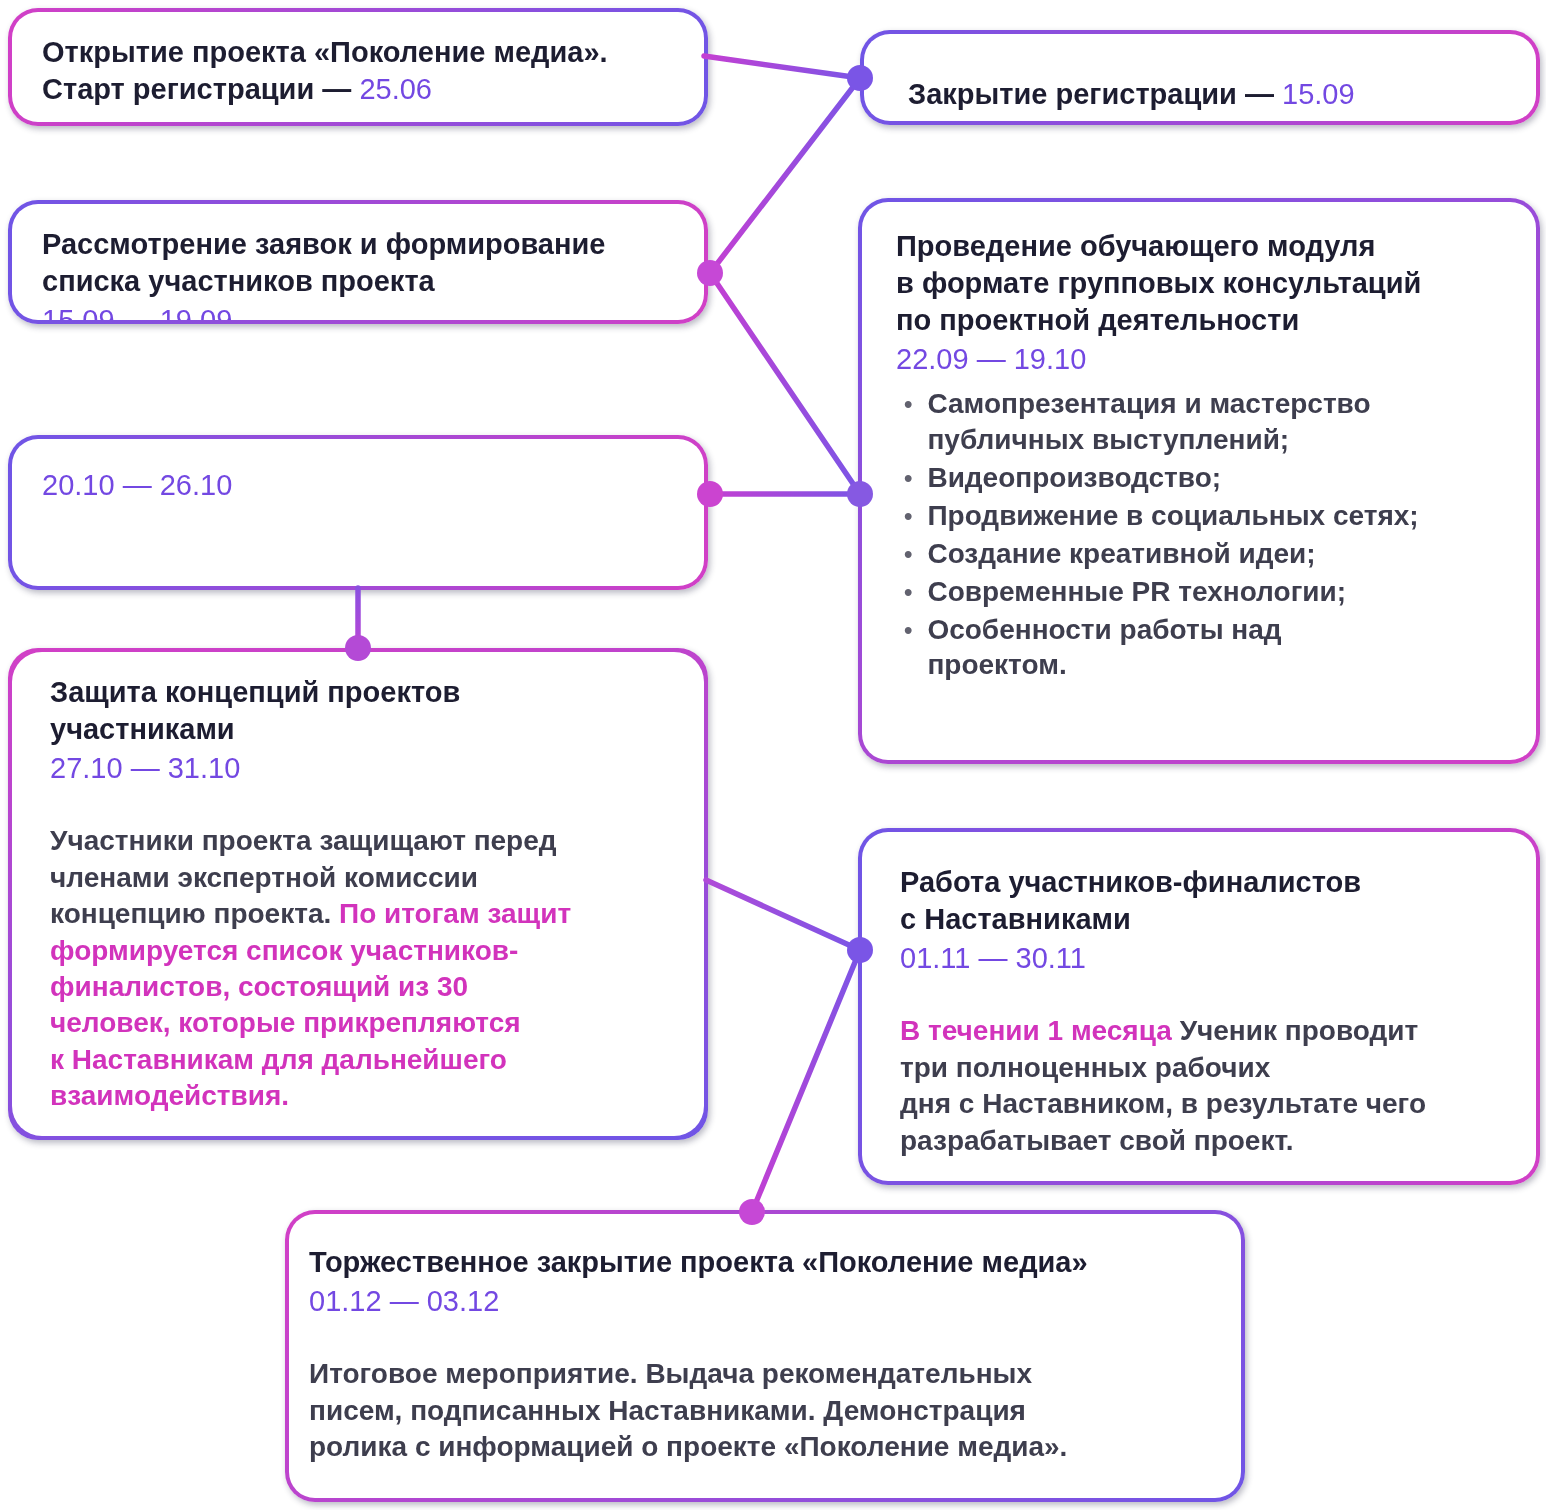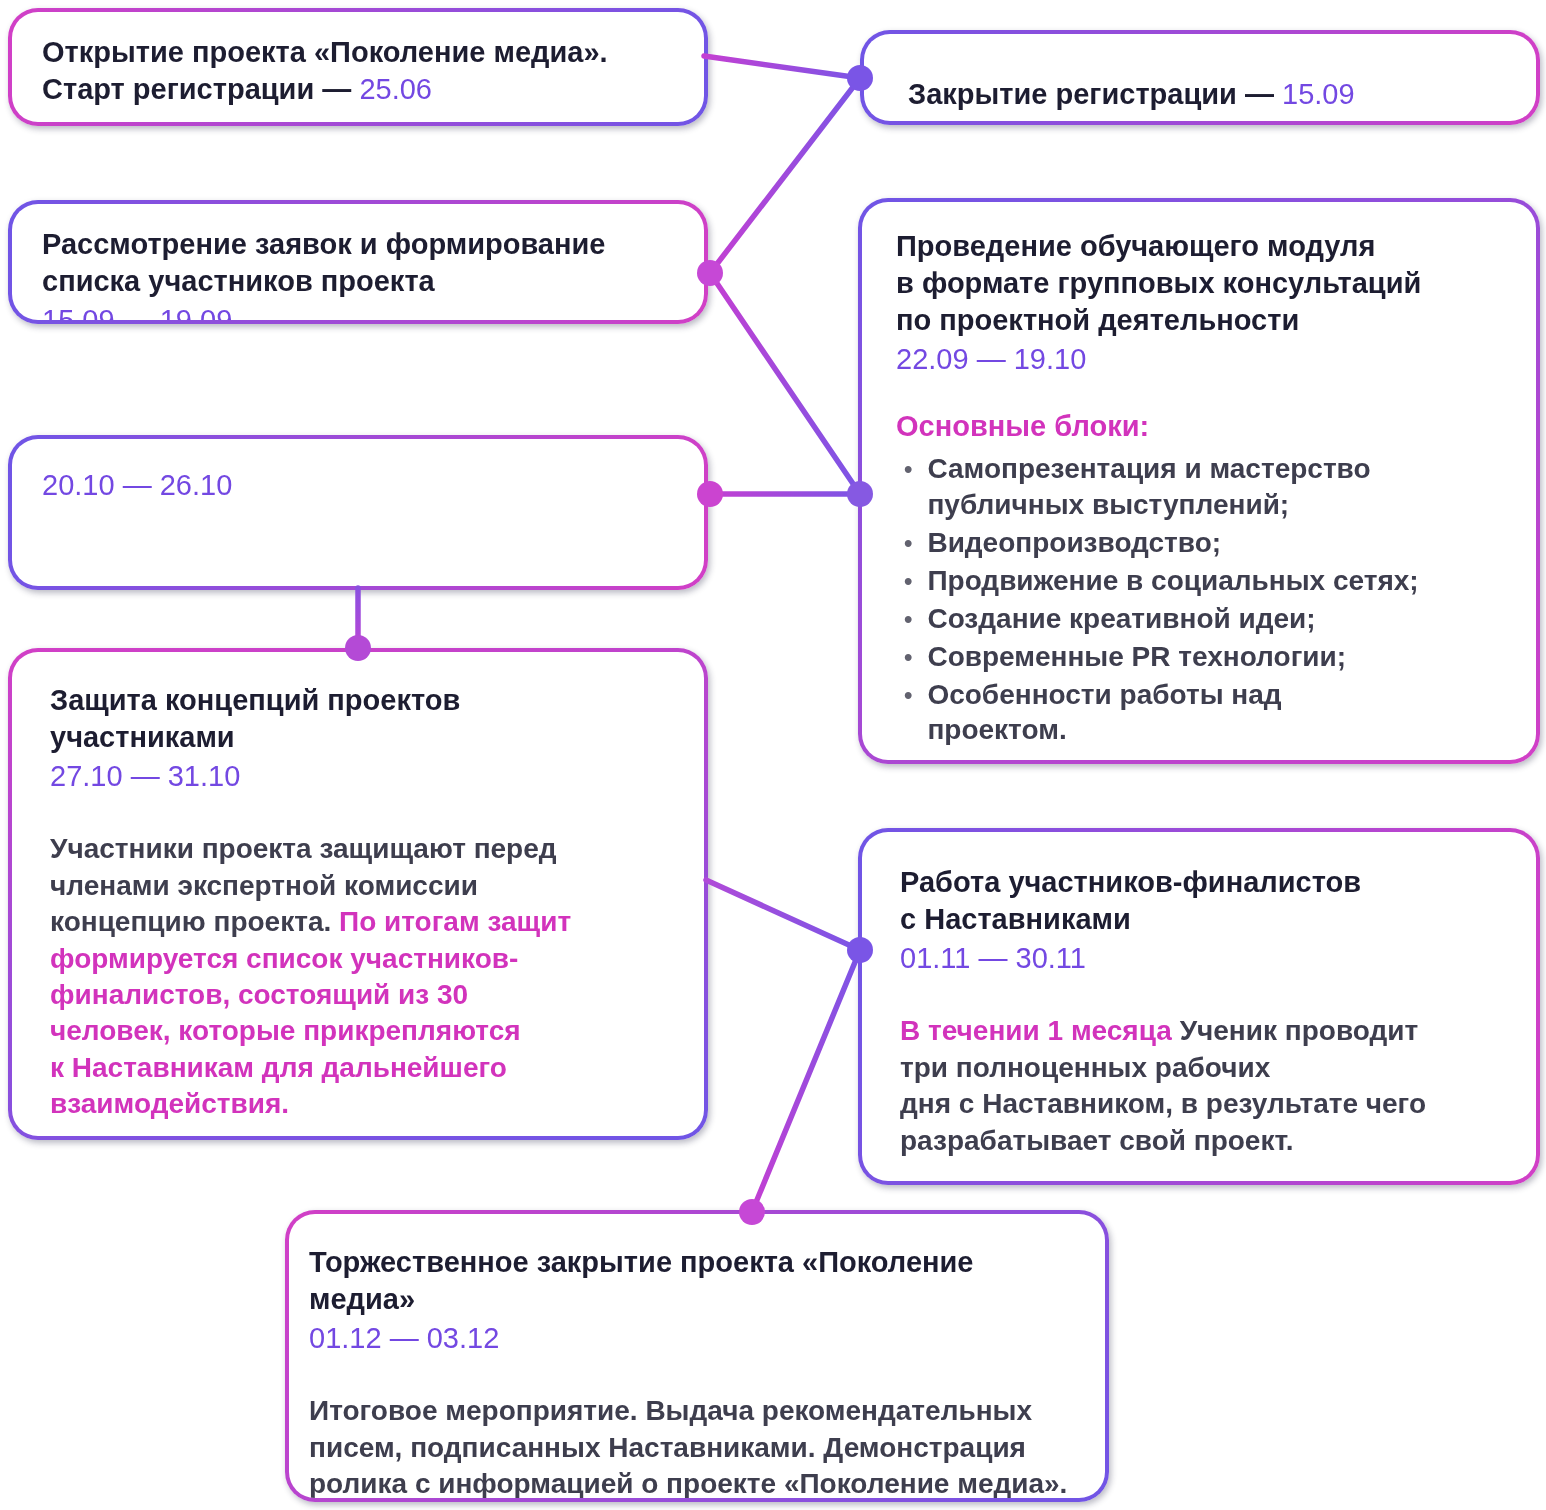--- a/index.html
+++ b/index.html
@@ -34,21 +34,21 @@
   .g-purple-pink-diag { background:linear-gradient(150deg, var(--color-purple,#6f55e6), var(--color-pink,#d23fc6)); }
   .g-pink-purple-vert { background:linear-gradient(170deg, var(--color-pink,#c43fd2), var(--color-purple,#6f55e6)); }
   .g-pink-purple-diag { background:linear-gradient(135deg, var(--color-pink,#c43fd2), var(--color-purple,#6f55e6)); }
 
   
   #card-opening .box-inner      { padding:22px 30px; }
   #card-reg-close .box-inner    { display:flex; align-items:flex-end; padding:8px 44px; }
   #card-applications .box-inner { padding:22px 30px; }
   #card-training .box-inner     { padding:26px 34px; }
   #card-independent .box-inner  { padding:26px 30px; }
-  #card-defense .box-inner      { padding:30px 38px; }
+  #card-defense .box-inner      { padding:22px 38px;border-radius:30px; }
   #card-mentors .box-inner      { padding:32px 38px; }
   #card-closing .box-inner      { padding:30px 24px 28px 20px; }
 
   .title {
     font-size:29px;
     font-weight:700;
     line-height:1.28;
     color:var(--color-heading,#1d1d31);
     white-space:pre-line;
   }
@@ -172,21 +172,20 @@
       <p class="title date-line"><span class="date">15.09 — 19.09</span></p>
     </div>
   </section>
 
   <section class="box g-purple-pink-diag" id="card-training" style="left:858px;top:198px;width:682px;height:566px;">
     <div class="box-inner">
       <p class="title"><span>Проведение обучающего модуля
 в формате групповых консультаций
 по проектной деятельности</span></p>
       <p class="title date-line"><span class="date">22.09 — 19.10</span></p>
-      <p class="blocks-heading">Основные блоки:</p>
       <ul class="blocks-list">
         <li>Самопрезентация и мастерство
 публичных выступлений;</li>
         <li>Видеопроизводство;</li>
         <li>Продвижение в социальных сетях;</li>
         <li>Создание креативной идеи;</li>
         <li>Современные PR технологии;</li>
         <li>Особенности работы над
 проектом.</li>
       </ul>
@@ -220,21 +219,21 @@
       <p class="title"><span>Работа участников-финалистов
 с Наставниками</span></p>
       <p class="title date-line"><span class="date">01.11 — 30.11</span></p>
       <p class="body-text"><span class="accent">В течении 1 месяца </span><span>Ученик проводит
 три полноценных рабочих
 дня с Наставником, в результате чего
 разрабатывает свой проект.</span></p>
     </div>
   </section>
 
-  <section class="box g-pink-purple-diag" id="card-closing" style="left:285px;top:1210px;width:824px;height:292px;">
+  <section class="box g-pink-purple-diag" id="card-closing" style="left:285px;top:1210px;width:960px;height:292px;">
     <div class="box-inner">
       <p class="title"><span>Торжественное закрытие проекта «Поколение медиа»</span></p>
       <p class="title date-line"><span class="date">01.12 — 03.12</span></p>
       <p class="body-text">Итоговое мероприятие. Выдача рекомендательных
 писем, подписанных Наставниками. Демонстрация
 ролика с информацией о проекте «Поколение медиа».</p>
     </div>
   </section>
 
 </div>

